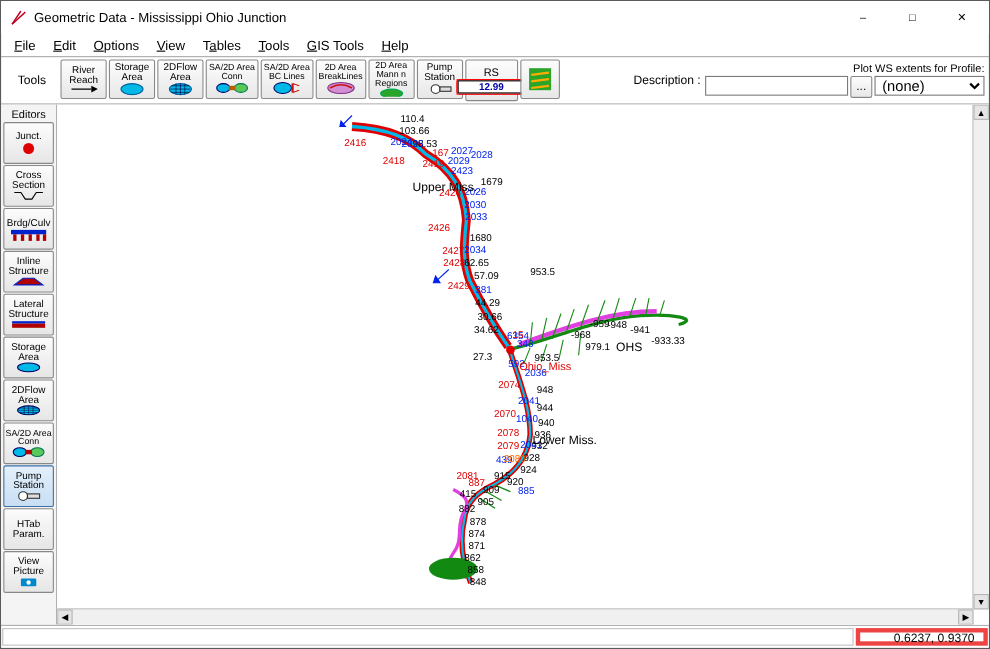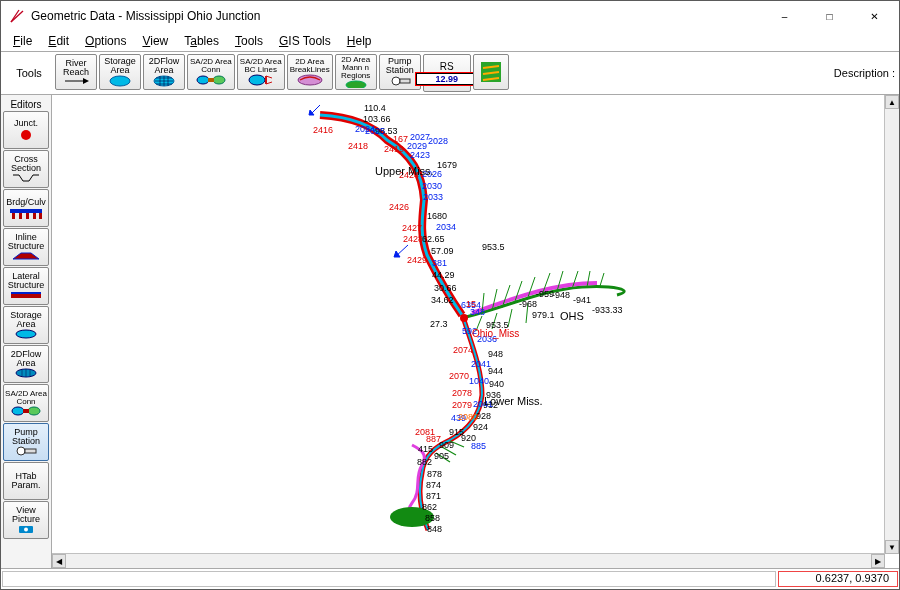--- a/index.html
+++ b/index.html
@@ -203,21 +203,21 @@
     flex:1;
     border:1px solid #c0c0c0;
     margin:1px;
     height:16px;
     box-sizing:border-box;
   }
   .status-right {
     width:120px;
     text-align:right;
     padding-right:8px;
-    border:1px solid #ef4444;
+    border:4px solid #ef4444;
     margin:1px;
     height:16px;
     box-sizing:border-box;
   }
 
   
   .maplabel {
     position:absolute;
     font-size:9px;
     line-height:1;
@@ -340,20 +340,30 @@
 
     <div class="toolbtn" style="min-width:36px">
       <svg width="24" height="24">
           <rect x="2" y="2" width="20" height="20" fill="#2aa52a"></rect>
           <path d="M4 8 L20 6 M4 14 L20 12 M4 20 L20 18" stroke="#ffab00" stroke-width="2"></path>
         </svg>
     </div>
 
     <div class="right-group">
       <div>Description :</div>
+      <div style="display:flex;flex-direction:column;align-items:flex-end;gap:1px;">
+        <div style="font-size:10px;">Plot WS extents for Profile:</div>
+        <div style="display:flex;gap:2px;">
+          <input class="desc-field" value="" style="">
+          <div class="small-btn">...</div>
+          <select class="profile-field">
+            <option>(none)</option>
+          </select>
+        </div>
+      </div>
     </div>
   </div>
 
   <div class="body-area">
 
     <div class="editor-col">
       <div class="ed-label">Editors</div>
 
       <div class="ed-btn">
         <span>Junct.</span>
@@ -532,21 +542,21 @@
             <span class="maplabel black" style="left: 375px; top: 430px;">848</span>
             <span class="maplabel blue" style="left: 303px; top: 30px;">2024</span>
             <span class="maplabel blue" style="left: 313px; top: 32px;">2025</span>
             <span class="maplabel blue" style="left: 358px; top: 38px;">2027</span>
             <span class="maplabel blue" style="left: 376px; top: 42px;">2028</span>
             <span class="maplabel blue" style="left: 355px; top: 47px;">2029</span>
             <span class="maplabel blue" style="left: 358px; top: 56px;">2423</span>
             <span class="maplabel blue" style="left: 370px; top: 75px;">2026</span>
             <span class="maplabel blue" style="left: 370px; top: 87px;">2030</span>
             <span class="maplabel blue" style="left: 371px; top: 98px;">2033</span>
-            <span class="maplabel blue" style="left: 370px; top: 128px; padding-left: 14px;">2034</span>
+            <span class="maplabel blue" style="left: 370px; top: 128px;">2034</span>
             <span class="maplabel blue" style="left: 380px; top: 164px;">381</span>
             <span class="maplabel blue" style="left: 409px; top: 206px;">6354</span>
             <span class="maplabel blue" style="left: 418px; top: 213px;">348</span>
             <span class="maplabel blue" style="left: 410px; top: 232px;">592</span>
             <span class="maplabel blue" style="left: 425px; top: 240px;">2036</span>
             <span class="maplabel blue" style="left: 419px; top: 265px;">2041</span>
             <span class="maplabel blue" style="left: 417px; top: 282px;">1040</span>
             <span class="maplabel blue" style="left: 421px; top: 305px;">2041</span>
             <span class="maplabel blue" style="left: 419px; top: 307px; margin-top: 40px;">885</span>
             <span class="maplabel blue" style="left: 399px; top: 319px;">439</span>

